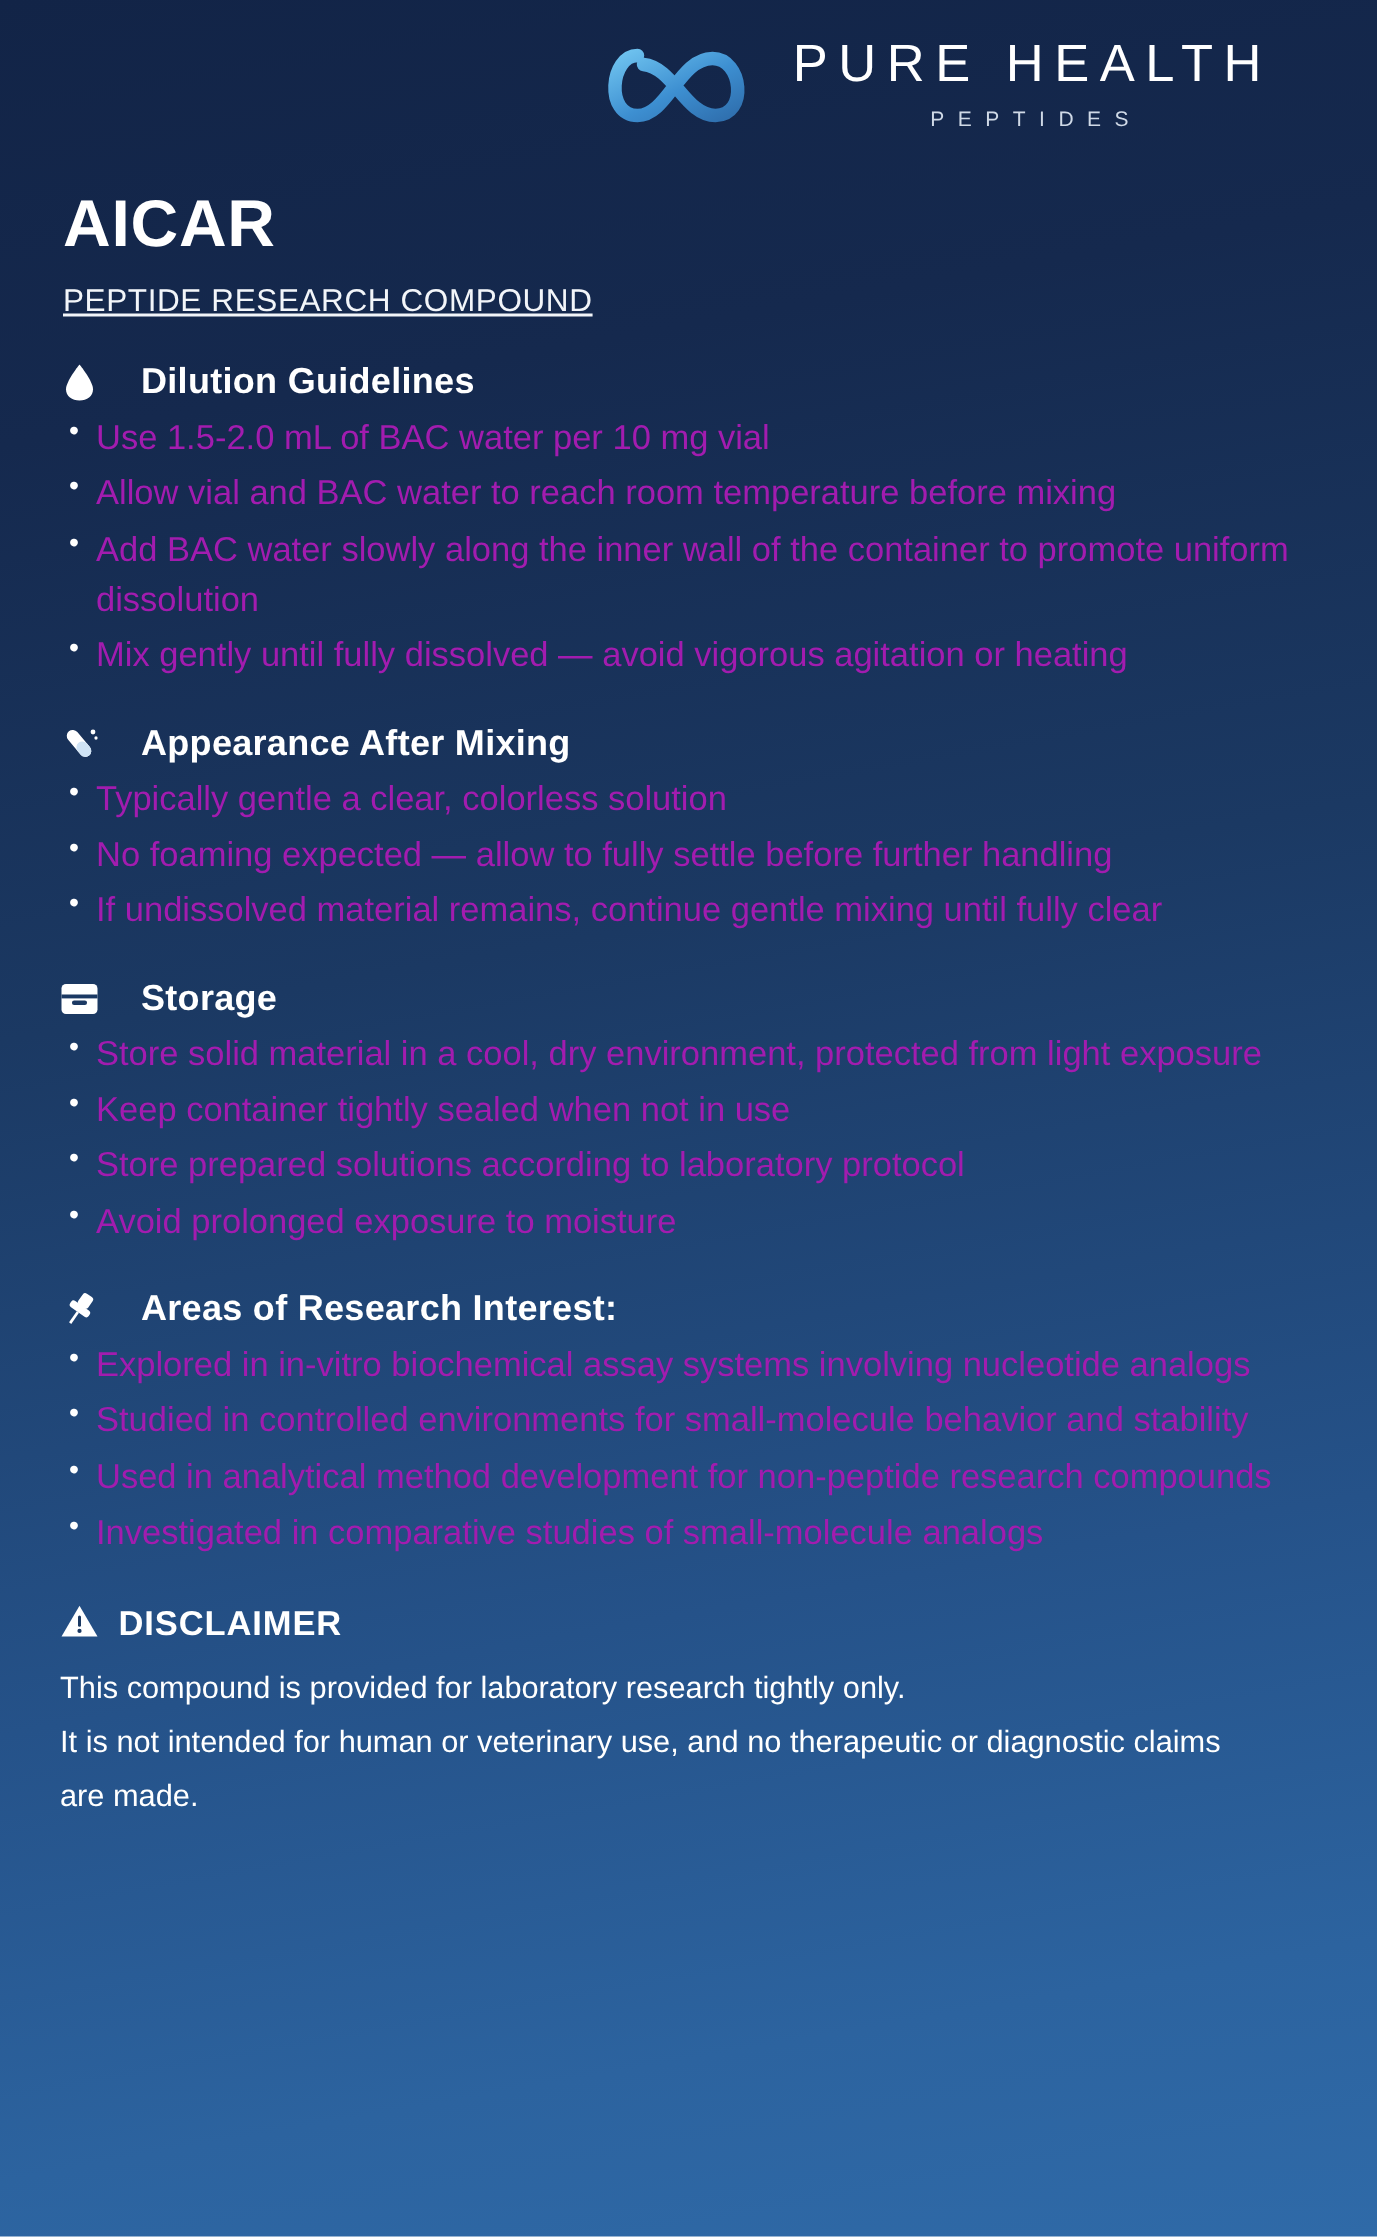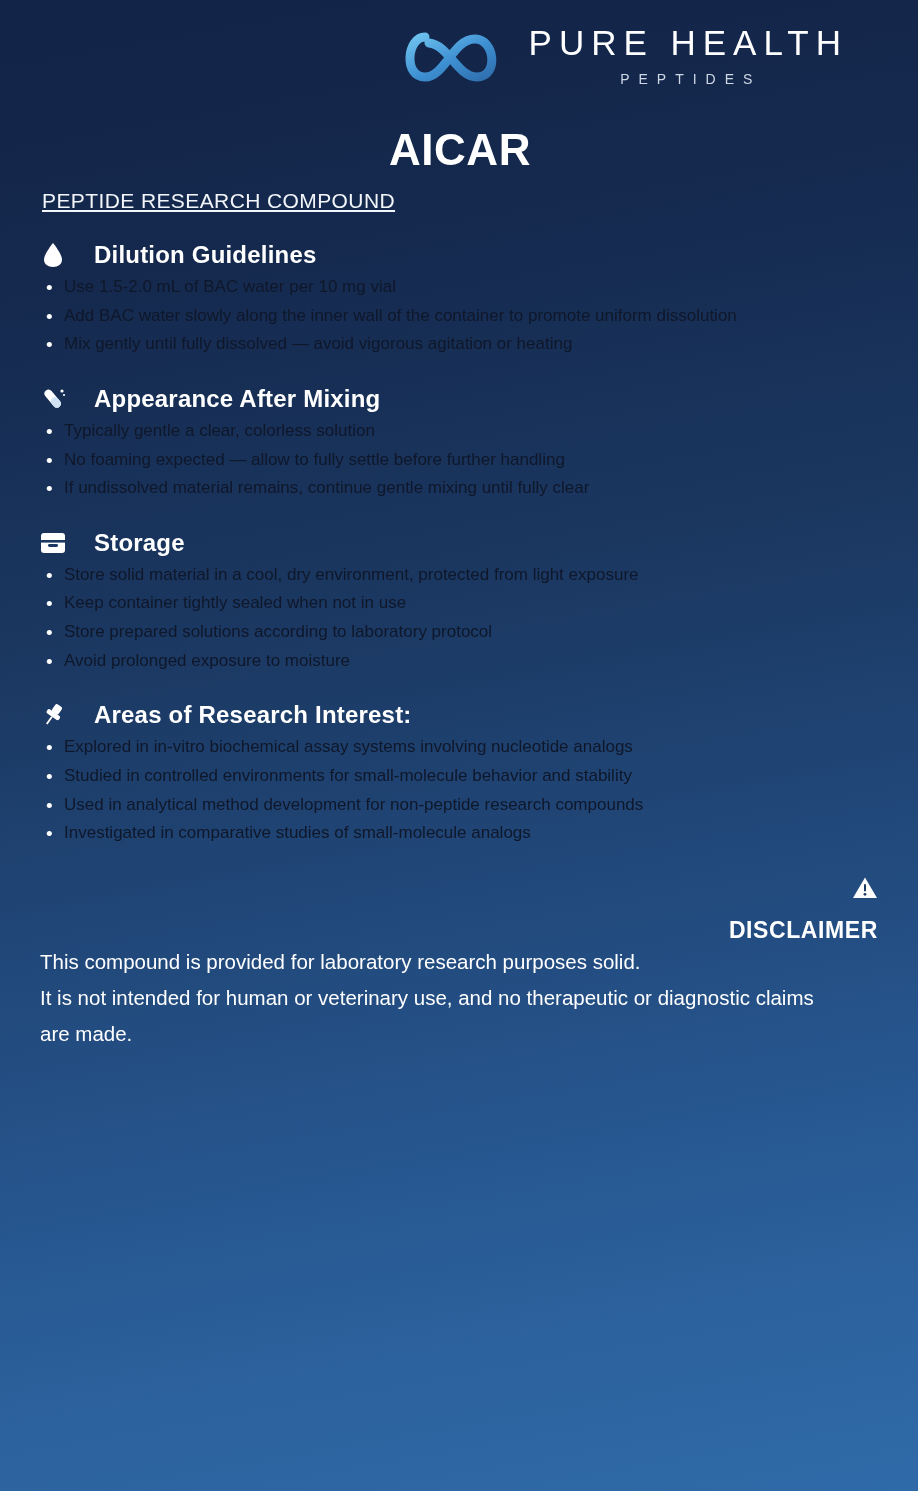--- a/index.html
+++ b/index.html
@@ -66,21 +66,20 @@
   
   .title-block {
     margin-top: 34px;
     padding-left: 2px;
   }
   .doc-title {
     font-size: 44px;
     font-weight: bold;
     letter-spacing: 0.5px;
     line-height: 1;
-    text-align: center;
   }
   .doc-subtitle {
     font-size: 21px;
     letter-spacing: 0.4px;
     margin-top: 17px;
     color: #f2f5f9;
     text-decoration: underline;
   }
 
   
@@ -106,43 +105,42 @@
     letter-spacing: 0.2px;
   }
 
   ul.bullets {
     list-style: none;
     padding-left: 4px;
   }
   ul.bullets li {
     position: relative;
     padding-left: 20px;
-    font-size: 17px;
+    font-size: 23px;
     line-height: 1.45;
     margin-top: 4px;
-    color: #0f172a;
+    color: #a21caf;
     max-width: 830px;
   }
   ul.bullets li::before {
     content: "•";
     position: absolute;
     left: 2px;
     top: -1px;
     font-size: 19px;
     color: #ffffff;
   }
 
   
   .disclaimer { margin-top: 30px; }
   .disclaimer-head {
     display: flex;
-    align-items: flex-end;
+    align-items: flex-start;
     gap: 13px;
-    margin-bottom: 0;
-    flex-direction: column;
+    margin-bottom: 10px;
   }
   .disclaimer-title {
     font-size: 23px;
     font-weight: bold;
     letter-spacing: 0.6px;
   }
   .disclaimer-body p {
     font-size: 20.5px;
     line-height: 1.76;
     color: #ffffff;
@@ -182,20 +180,21 @@
     <div class="section-head">
       <span class="icon">
         <svg width="20" height="26" viewBox="0 0 20 26" aria-hidden="true">
           <path d="M10 1 C10 1, 1 12, 1 17.5 C1 22.2, 5 25, 10 25 C15 25, 19 22.2, 19 17.5 C19 12, 10 1, 10 1 Z" fill="#ffffff"></path>
         </svg>
       </span>
       <span class="section-title">Dilution Guidelines</span>
     </div>
     <ul class="bullets">
       <li>Use 1.5-2.0 mL of BAC water per 10 mg vial</li>
+      <li>Allow vial and BAC water to reach room temperature before mixing</li>
       <li>Add BAC water slowly along the inner wall of the container to promote uniform  dissolution</li>
       <li>Mix gently until fully dissolved — avoid vigorous agitation or heating</li>
     </ul>
   </div>
 
   <div class="section">
     <div class="section-head">
       <span class="icon">
         <svg width="26" height="26" viewBox="0 0 26 26" aria-hidden="true">
           <g transform="rotate(-40 13 13)">
@@ -260,18 +259,18 @@
       <span class="icon">
         <svg width="26" height="24" viewBox="0 0 26 24" aria-hidden="true">
           <path d="M13 1.5 L25 22 L1 22 Z" fill="#ffffff"></path>
           <rect x="12" y="8" width="2" height="7.5" rx="1" fill="#1b3963"></rect>
           <circle cx="13" cy="18.3" r="1.4" fill="#1b3963"></circle>
         </svg>
       </span>
       <span class="disclaimer-title">DISCLAIMER</span>
     </div>
     <div class="disclaimer-body">
-      <p>This compound is provided for laboratory research purposes solid.</p>
+      <p>This compound is provided for laboratory research tightly only.</p>
       <p>It is not intended for human or veterinary use, and no therapeutic or diagnostic  claims are made.</p>
     </div>
   </div>
 
 </div>
 
 </body></html>

